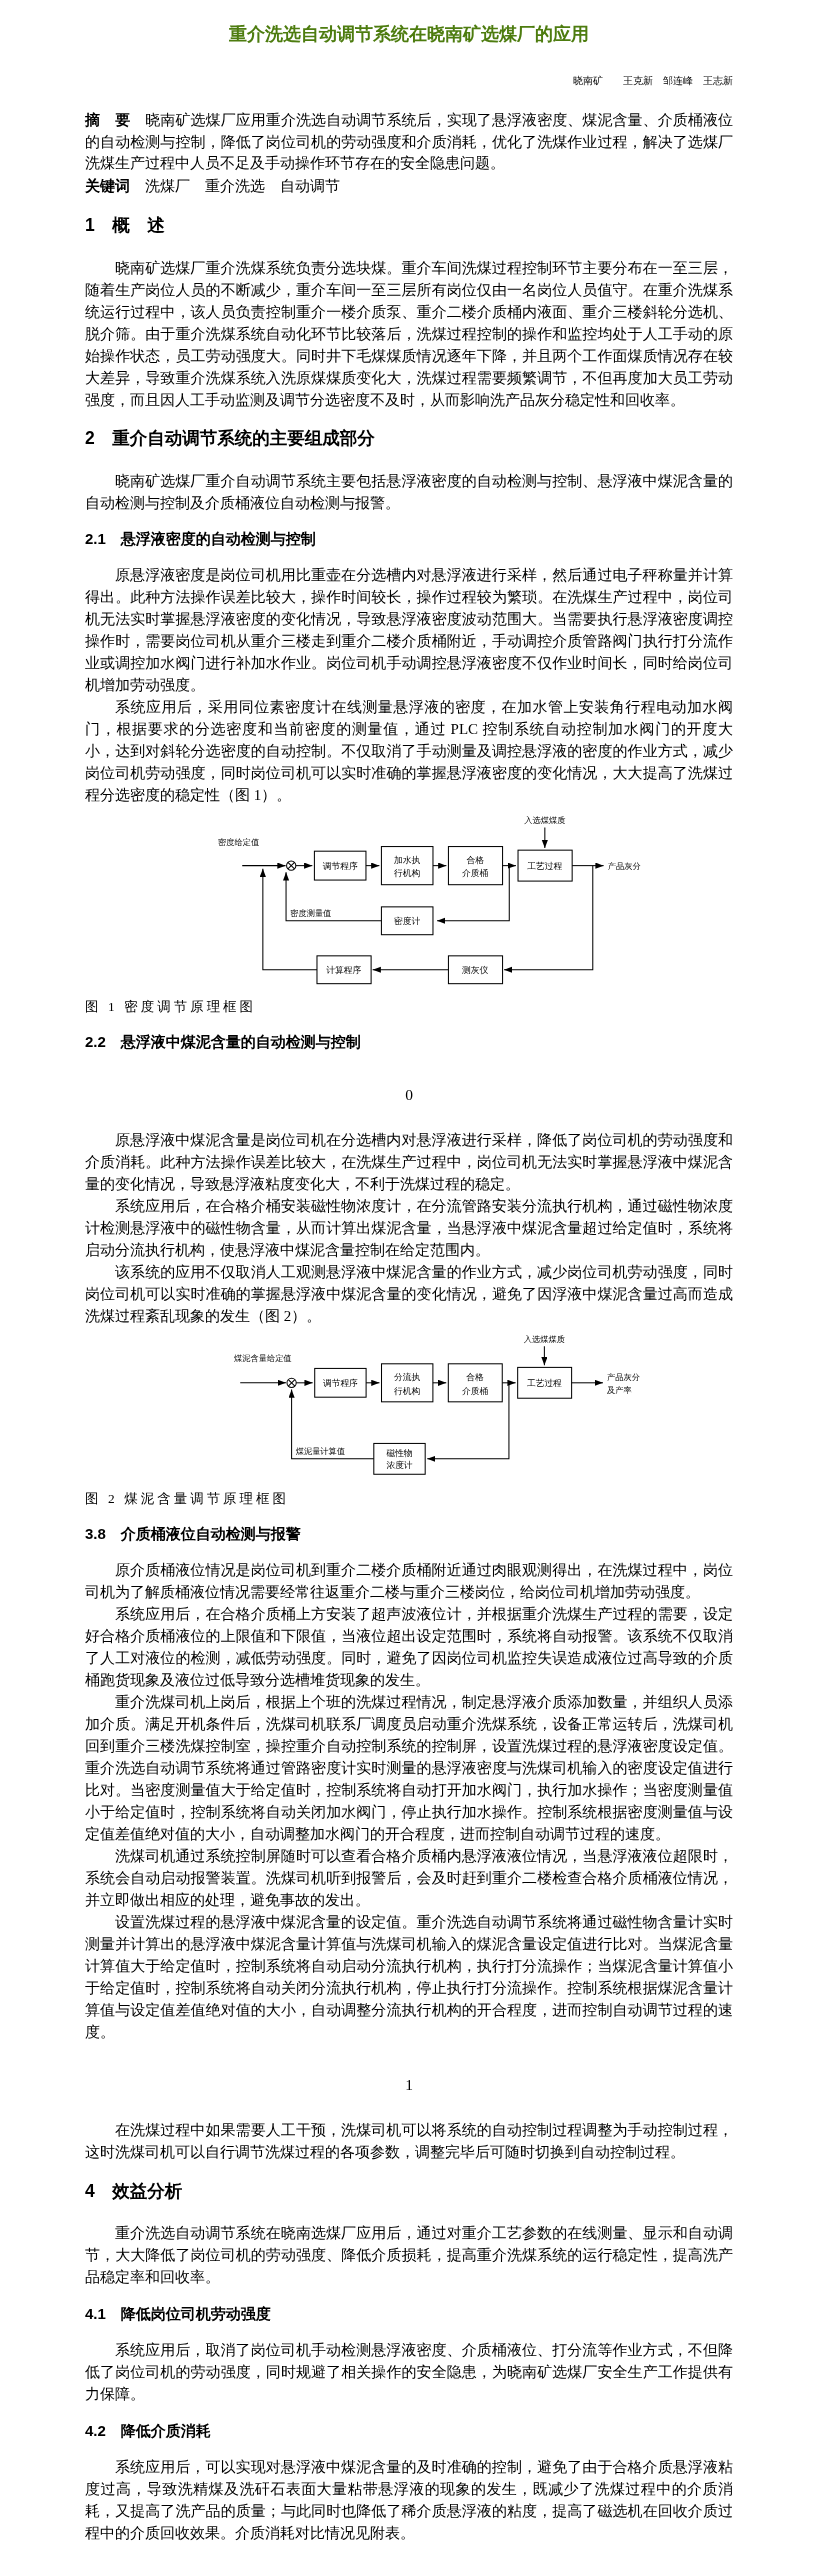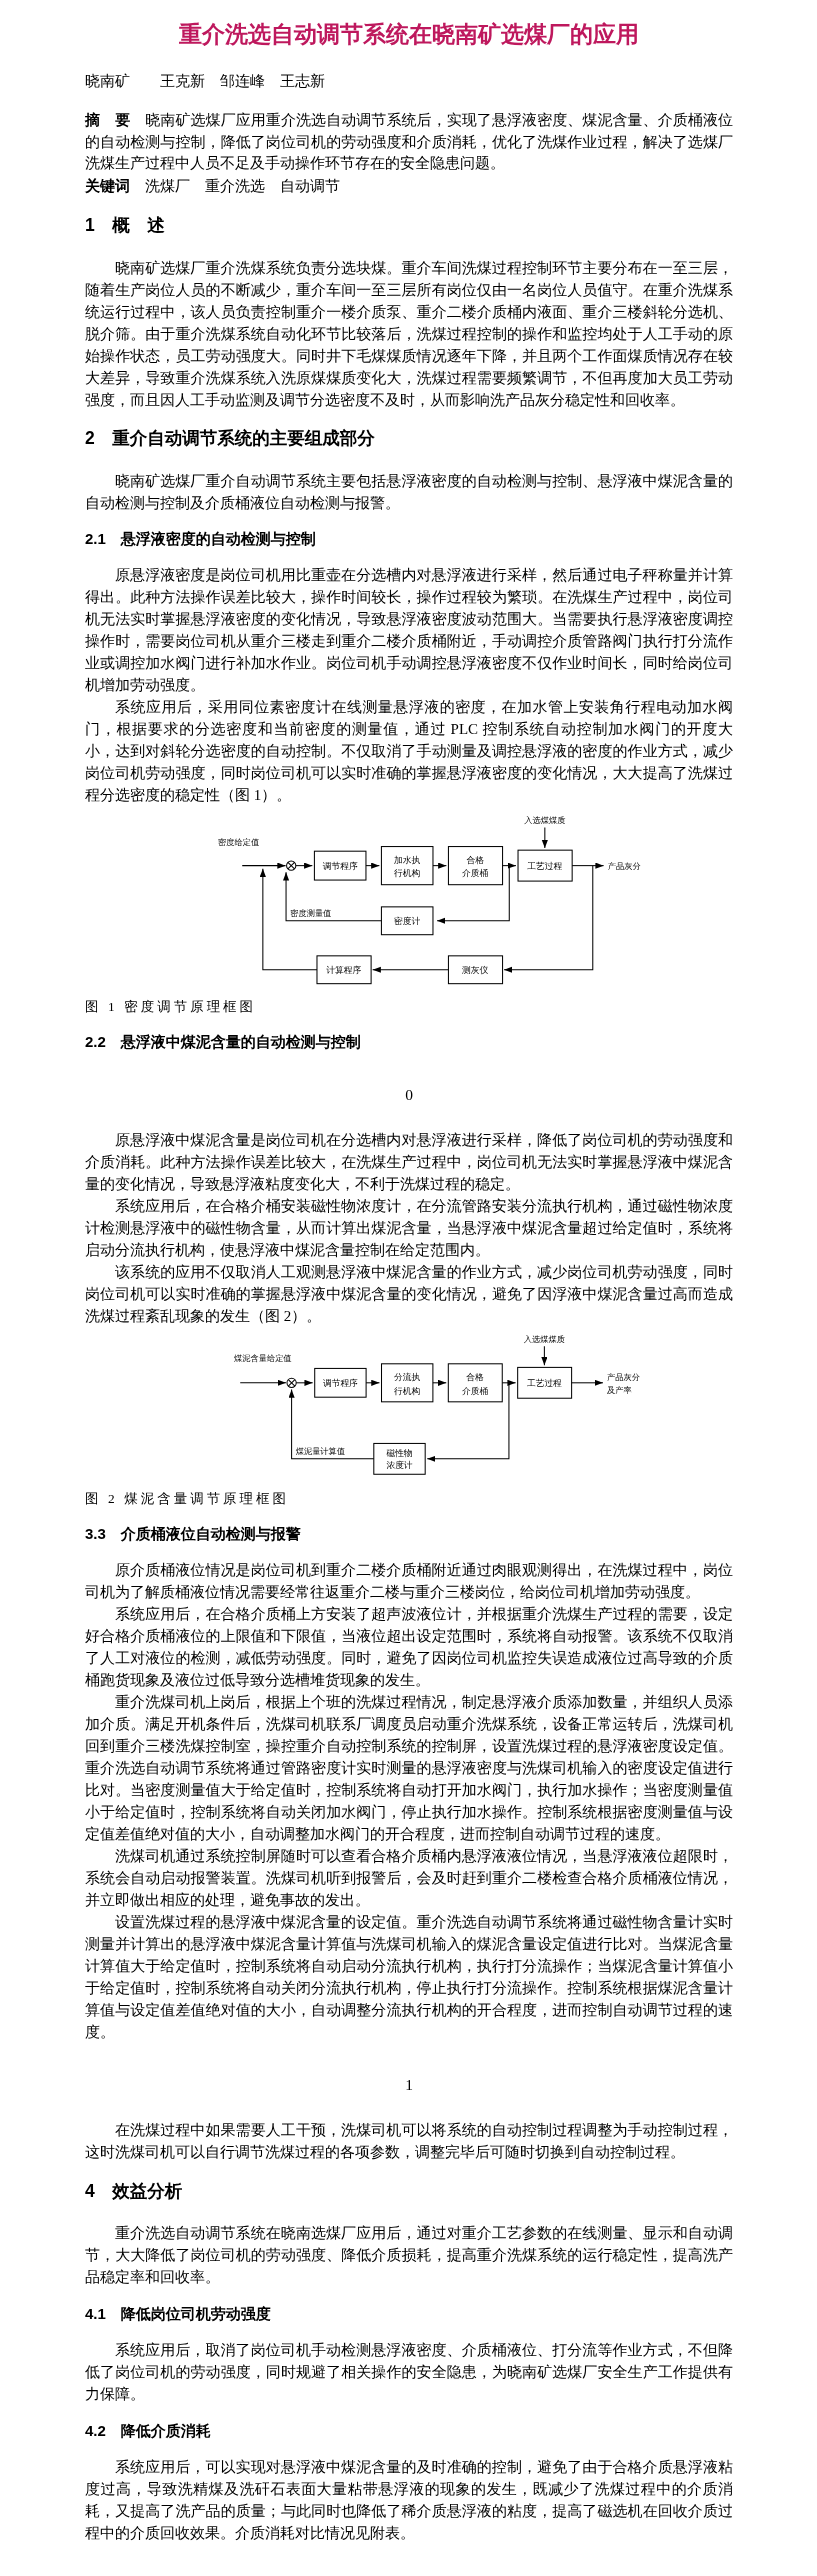--- a/index.html
+++ b/index.html
@@ -6,24 +6,24 @@
   .page{
     position:relative;
     width:818px;height:3893px;
     background:#ffffff;color:#000;
     overflow:hidden;
     font-family:"Liberation Serif","DejaVu Serif",serif;
   }
   .content{padding:18.5px 85px 0 85px;}
   .title{
     font-family:"Liberation Sans","DejaVu Sans",sans-serif;
-    font-size:23px;font-weight:bold;color:#be185d;
+    font-size:18px;font-weight:bold;color:#4d7c0f;
     text-align:center;line-height:31px;margin:0 0 21.6px 0;
   }
-  .authors{font-size:15px;text-align:left;line-height:20.6px;margin:0 0 17.5px 0;}
+  .authors{font-size:10px;text-align:right;line-height:20.6px;margin:0 0 17.5px 0;}
   .abstract,.keywords{font-size:15px;line-height:21.6px;text-align:justify;margin:0;}
   .abstract .lbl,.keywords .lbl{font-weight:bold;font-family:"Liberation Sans","DejaVu Sans",sans-serif;}
   .h1sec{
     font-family:"Liberation Sans","DejaVu Sans",sans-serif;
     font-size:17.5px;font-weight:bold;line-height:25px;margin:15.5px 0 18.5px 0;
   }
   .h2sec{
     font-family:"Liberation Sans","DejaVu Sans",sans-serif;
     font-size:15px;font-weight:bold;line-height:23px;margin:13.4px 0 14.4px 0;
   }
@@ -147,21 +147,21 @@
         <path class="ln" d="M823,95 V243 H664" marker-end="url(#ah2)"></path>
         <rect class="box" x="560" y="213" width="100" height="60"></rect>
         <text class="bt" x="610" y="237">磁性物</text>
         <text class="bt" x="610" y="261">浓度计</text>
         <path class="ln" d="M560,243 H400 V108" marker-end="url(#ah2)"></path>
         <text class="lb" x="408" y="233">煤泥量计算值</text>
       </svg>
     </div>
     <div class="figcaption">图 2 煤泥含量调节原理框图</div>
 
-    <div class="h2sec">3.3　介质桶液位自动检测与报警</div>
+    <div class="h2sec">3.8　介质桶液位自动检测与报警</div>
     <p class="body">原介质桶液位情况是岗位司机到重介二楼介质桶附近通过肉眼观测得出，在洗煤过程中，岗位司机为了解质桶液位情况需要经常往返重介二楼与重介三楼岗位，给岗位司机增加劳动强度。</p>
     <p class="body">系统应用后，在合格介质桶上方安装了超声波液位计，并根据重介洗煤生产过程的需要，设定好合格介质桶液位的上限值和下限值，当液位超出设定范围时，系统将自动报警。该系统不仅取消了人工对液位的检测，减低劳动强度。同时，避免了因岗位司机监控失误造成液位过高导致的介质桶跑货现象及液位过低导致分选槽堆货现象的发生。</p>
 
     <p class="body">重介洗煤司机上岗后，根据上个班的洗煤过程情况，制定悬浮液介质添加数量，并组织人员添加介质。满足开机条件后，洗煤司机联系厂调度员启动重介洗煤系统，设备正常运转后，洗煤司机回到重介三楼洗煤控制室，操控重介自动控制系统的控制屏，设置洗煤过程的悬浮液密度设定值。重介洗选自动调节系统将通过管路密度计实时测量的悬浮液密度与洗煤司机输入的密度设定值进行比对。当密度测量值大于给定值时，控制系统将自动打开加水阀门，执行加水操作；当密度测量值小于给定值时，控制系统将自动关闭加水阀门，停止执行加水操作。控制系统根据密度测量值与设定值差值绝对值的大小，自动调整加水阀门的开合程度，进而控制自动调节过程的速度。</p>
     <p class="body">洗煤司机通过系统控制屏随时可以查看合格介质桶内悬浮液液位情况，当悬浮液液位超限时，系统会自动启动报警装置。洗煤司机听到报警后，会及时赶到重介二楼检查合格介质桶液位情况，并立即做出相应的处理，避免事故的发出。</p>
     <p class="body">设置洗煤过程的悬浮液中煤泥含量的设定值。重介洗选自动调节系统将通过磁性物含量计实时测量并计算出的悬浮液中煤泥含量计算值与洗煤司机输入的煤泥含量设定值进行比对。当煤泥含量计算值大于给定值时，控制系统将自动启动分流执行机构，执行打分流操作；当煤泥含量计算值小于给定值时，控制系统将自动关闭分流执行机构，停止执行打分流操作。控制系统根据煤泥含量计算值与设定值差值绝对值的大小，自动调整分流执行机构的开合程度，进而控制自动调节过程的速度。</p>
     <div class="marker">1</div>
     <p class="body">在洗煤过程中如果需要人工干预，洗煤司机可以将系统的自动控制过程调整为手动控制过程，这时洗煤司机可以自行调节洗煤过程的各项参数，调整完毕后可随时切换到自动控制过程。</p>
 
     <div class="h1sec">4　效益分析</div>

